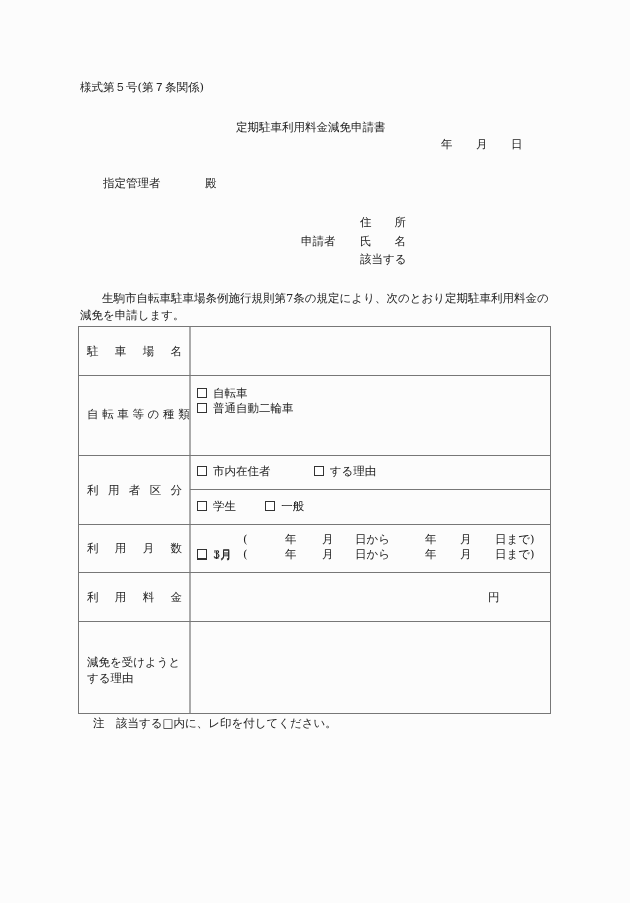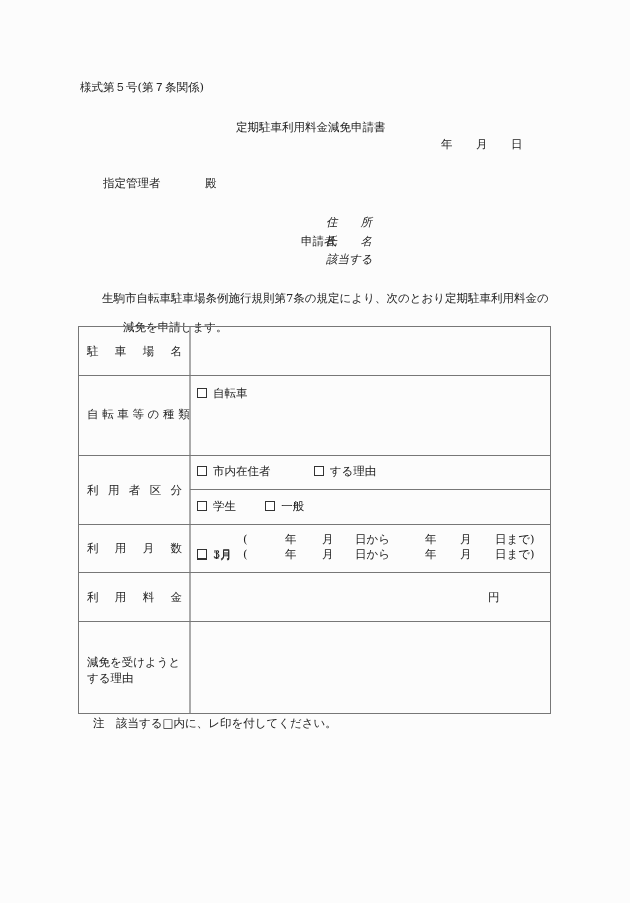--- a/index.html
+++ b/index.html
@@ -8,23 +8,23 @@
     font-family: "DejaVu Serif", "Liberation Serif", serif;
     color: #222; font-size: 11.5px; overflow: hidden;
   }
   .abs { position: absolute; white-space: nowrap; line-height: 1; text-align: right; }
   .form-no { left: 80px; top: 82px; }
   .title { left: 236px; top: 100px; margin-top: 22px; }
   .date { top: 139px; }
   .addressee { left: 103px; top: 178px; }
   .dono { left: 205px; top: 178px; }
   .app-label { left: 301px; top: 236px; font-family: Liberation Serif, serif; }
-  .app-field { left: 326px; font-style: italic; }
+  .app-field { left: 360px; }
   .intro1 { left: 102px; top: 293px; }
-  .intro2 { left: 80px; top: 322px; margin-left: 43px; }
+  .intro2 { left: 80px; top: 310px; }
   .note { left: 93px; top: 718px; }
 
   .tbl { position: absolute; left: 78px; top: 326px; width: 473px; height: 388px;
          border: 1px solid #777; box-sizing: border-box; }
   .vline { position: absolute; left: 110px; top: 0; bottom: 0; width: 2px; background: #aaa; }
   .hline { position: absolute; left: 0; right: 0; height: 1px; background: #777; }
   .hline.inner { left: 111px; }
   .cell { position: absolute; white-space: nowrap; line-height: 1; }
   .lbl { left: 8px; }
   .spread { display: flex; justify-content: space-between; width: 95px; }
@@ -65,20 +65,21 @@
     <span>駐</span>
     <span>車</span>
     <span>場</span>
     <span>名</span>
   </div>
   <div class="cell" style="left:112px;top:0;width:359px;height:48px"></div>
 
   <div class="cell lbl" style="top:82px">自 転 車 等 の 種 類</div>
   <div class="cell" style="left:118px;top:59px">
     <div class="line"><span class="cb"></span><span>自転車</span></div>
+    <div class="line"><span class="cb"></span><span>普通自動二輪車</span></div>
   </div>
 
   <div class="cell lbl spread" style="top:158px">
     <span>利</span>
     <span>用</span>
     <span>者</span>
     <span>区</span>
     <span>分</span>
   </div>
   <div class="cell" style="left:118px;top:139px">

